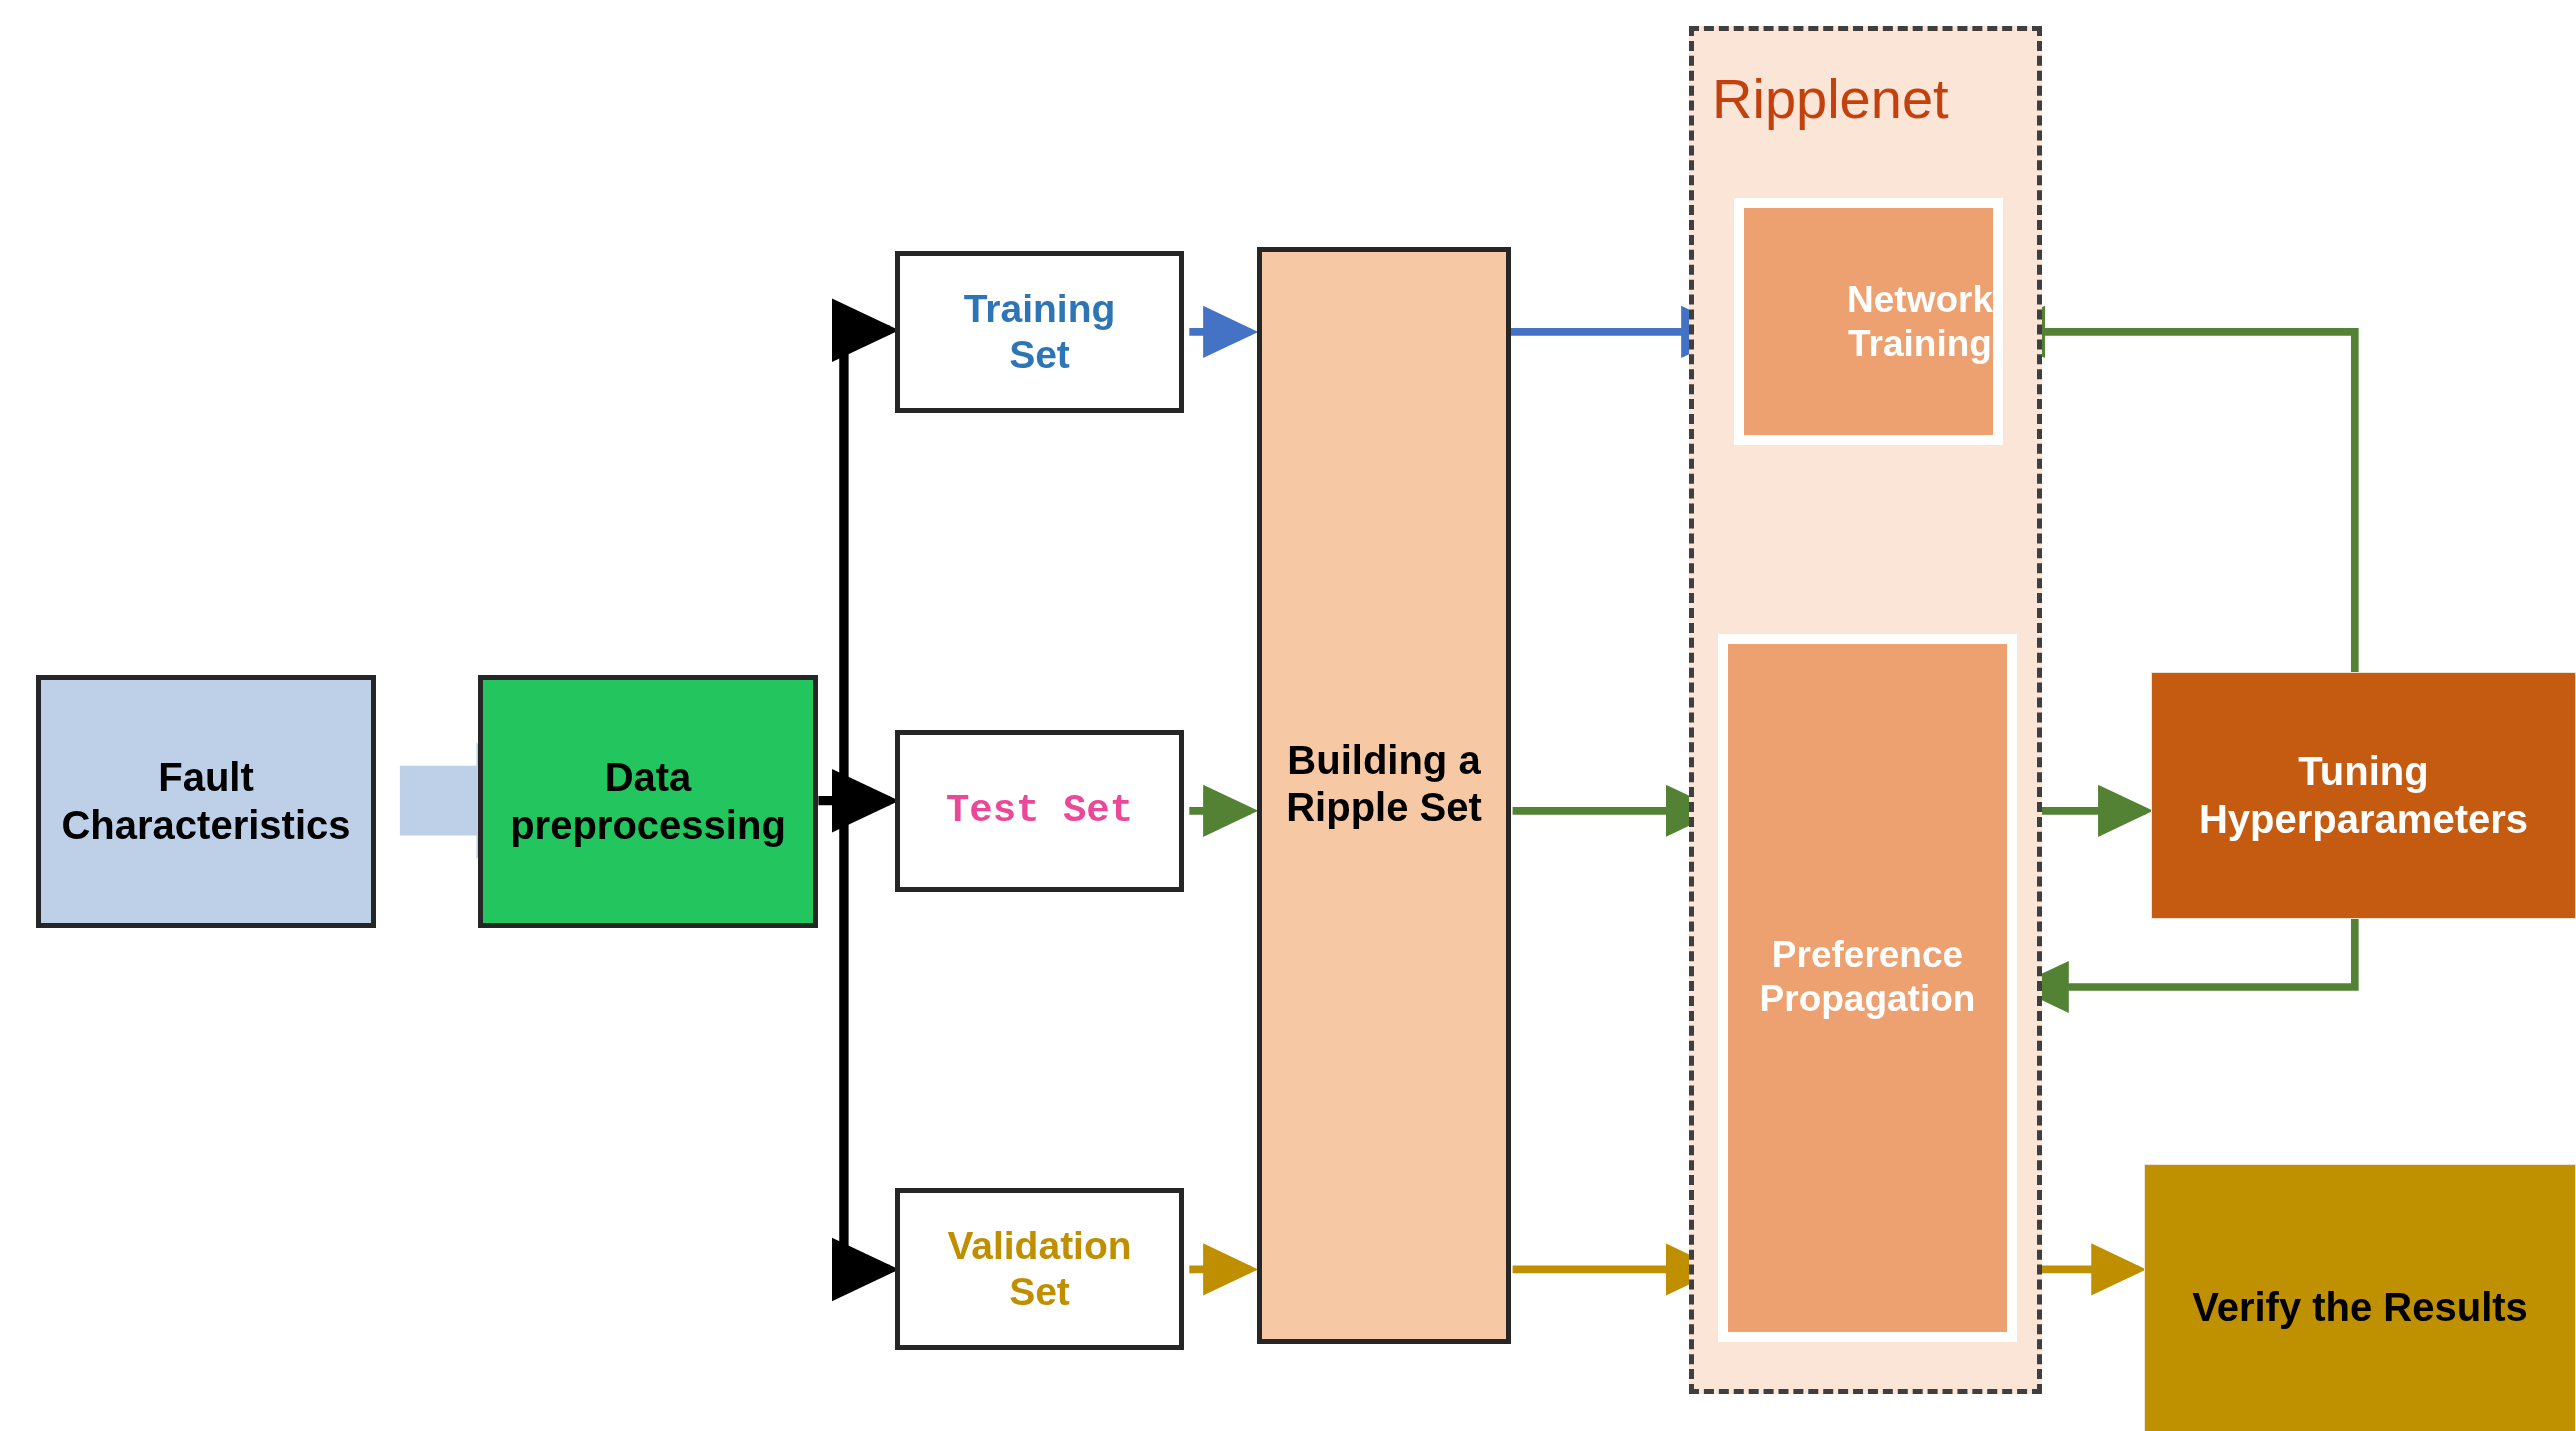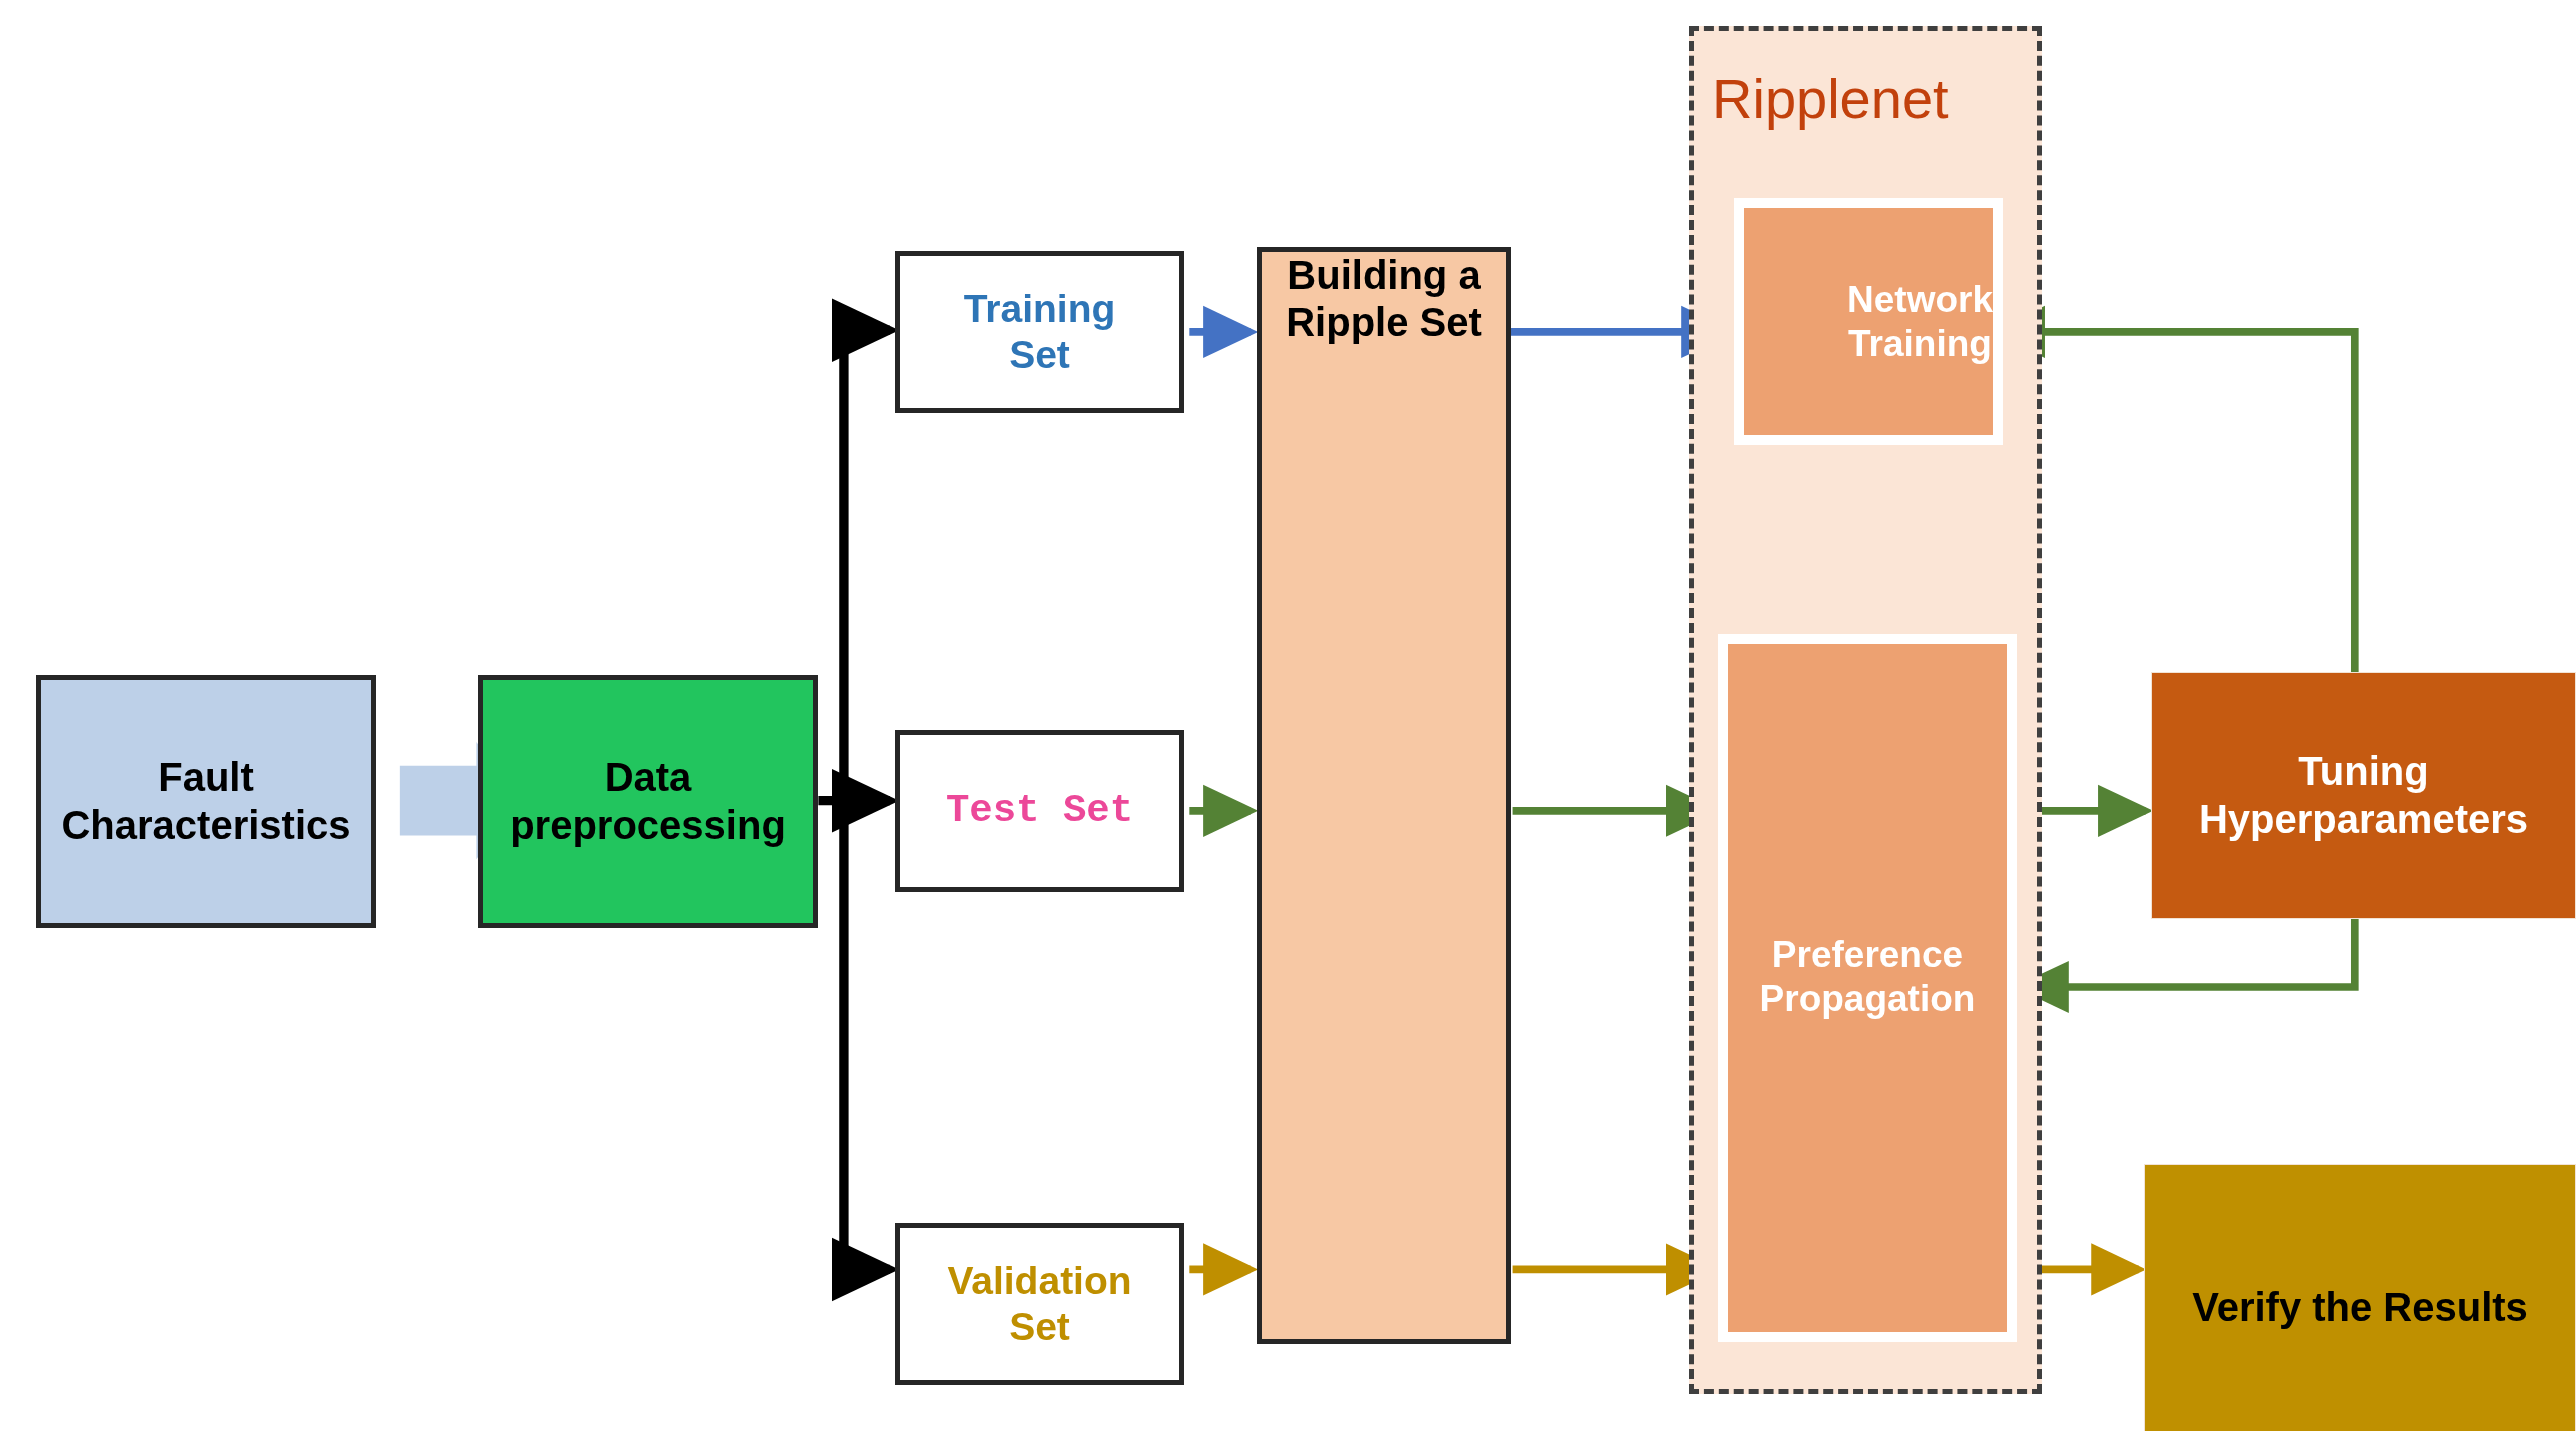--- a/index.html
+++ b/index.html
@@ -46,30 +46,31 @@
   
   .dataset-box {
     background: #ffffff;
     border: 5.1px solid #262626;
     font-size: 39px;
     width: 289px;
     height: 162px;
   }
   #training-box { left: 895px; top: 251px; color: #2e75b6; }
   #test-box     { left: 895px; top: 730px; color: #ec4899; font-family: Liberation Mono, monospace; }
-  #validation-box { left: 895px; top: 1223px; color: #bf8f00; }
+  #validation-box { left: 895px; top: 1188px; color: #bf8f00; }
 
   
   #ripple-box {
     left: 1257px; top: 247px; width: 254px; height: 1097px;
     background: #f7c8a4;
     border: 5.1px solid #262626;
     color: #000000;
     font-size: 40px;
     align-items: flex-start;
+    padding-top: 485px;
   }
 
   
   #ripplenet-container {
     position: absolute;
     left: 1689px; top: 25.5px; width: 353px; height: 1368px;
     background: #fbe5d6;
     border: 5.1px dashed #3f3f3f;
     box-sizing: border-box;
   }

